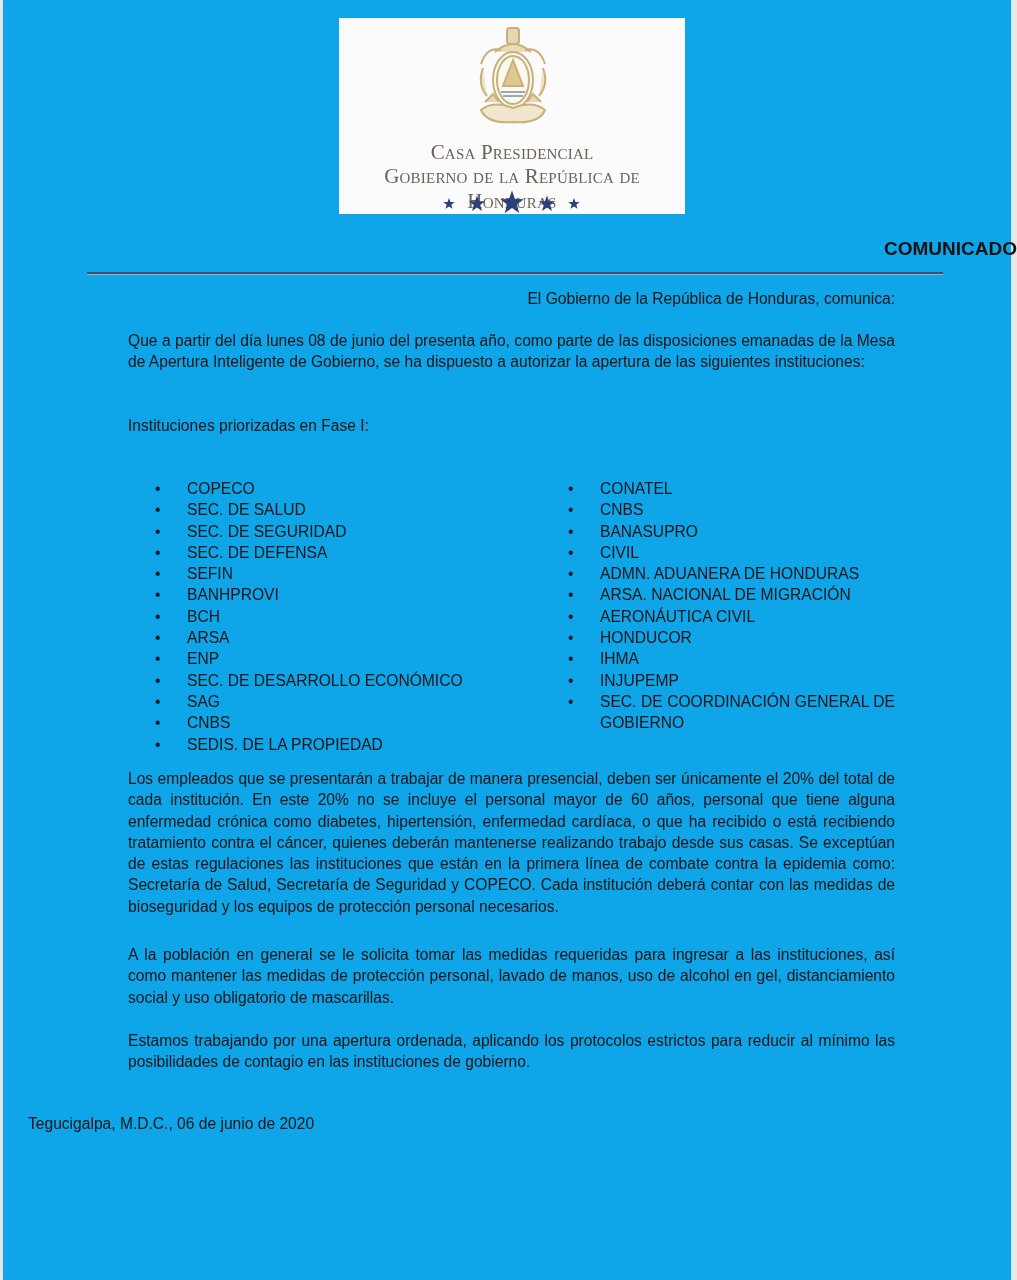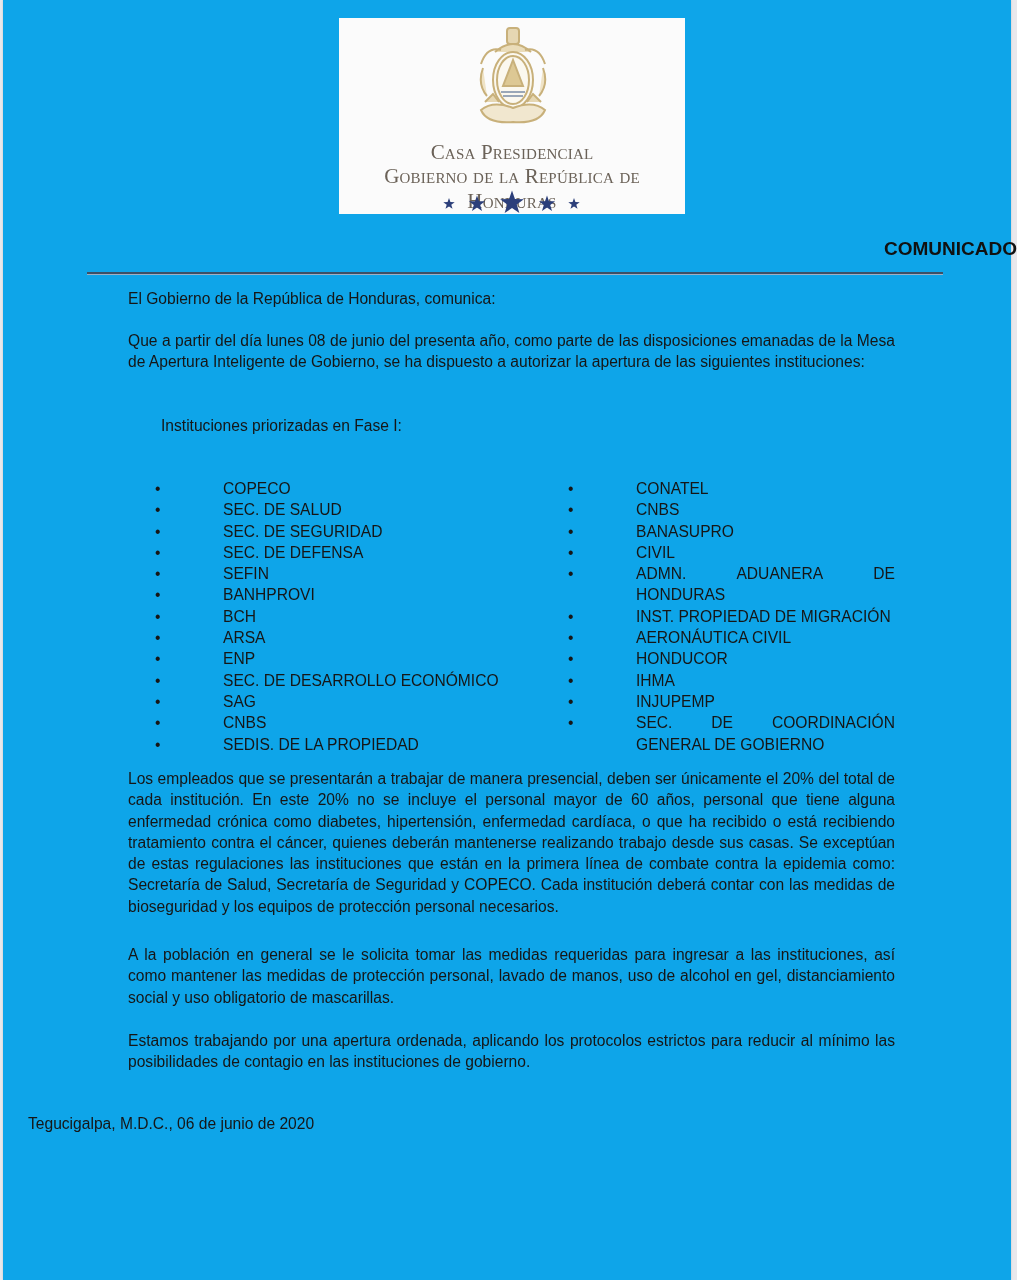--- a/index.html
+++ b/index.html
@@ -38,30 +38,30 @@
     .rule {
       position: absolute; left: 84px; width: 856px; top: 272px; height: 2px;
       background: #3d5066;
       box-shadow: 0 1px 0 #9fb0c4;
     }
     .body-text {
       position: absolute; left: 125px; width: 767px;
       font-size: 15.6px; line-height: 21.3px; color: #161616;
     }
     .justify { text-align: justify; }
-    .p1 { top: 288px; }
+    .p1 { top: 288px; text-align: right; }
     .p2 { top: 330px; }
-    .p3 { top: 415px; margin-left: 33px; }
+    .p3 { top: 415px; }
     .list { position: absolute; top: 478px; margin: 0; padding: 0; list-style: none;
             font-size: 15.6px; line-height: 21.3px; color: #161616; }
     .list-left { left: 152px; width: 380px; }
     .list-right { left: 565px; width: 327px; }
     .list li { position: relative; padding-left: 32px; }
     .list li .bullet { position: absolute; left: 0; top: 0; width: 10px; }
-    .list li .label { display: block; margin-left: 36px; }
+    .list li .label { display: block; }
     .list-right li .label { text-align: justify; text-align-last: left; }
     .p4 { top: 729px; margin-top: 39px; }
     .p5 { top: 944px; }
     .p6 { top: 1030px; }
     .signoff {
       position: absolute; left: 0; width: 1017px; top: 1115px;
       text-align: left; font-size: 15.6px; color: #161616; margin-left: 28px;
     }
   </style>
 </head>
@@ -177,21 +177,21 @@
       <li>
         <span class="bullet">•</span>
         <span class="label">CIVIL</span>
       </li>
       <li>
         <span class="bullet">•</span>
         <span class="label">ADMN. ADUANERA DE HONDURAS</span>
       </li>
       <li>
         <span class="bullet">•</span>
-        <span class="label">INST. PROPIEDAD DE MIGRACIÓN</span>
+        <span class="label">ARSA. NACIONAL DE MIGRACIÓN</span>
       </li>
       <li>
         <span class="bullet">•</span>
         <span class="label">AERONÁUTICA CIVIL</span>
       </li>
       <li>
         <span class="bullet">•</span>
         <span class="label">HONDUCOR</span>
       </li>
       <li>

